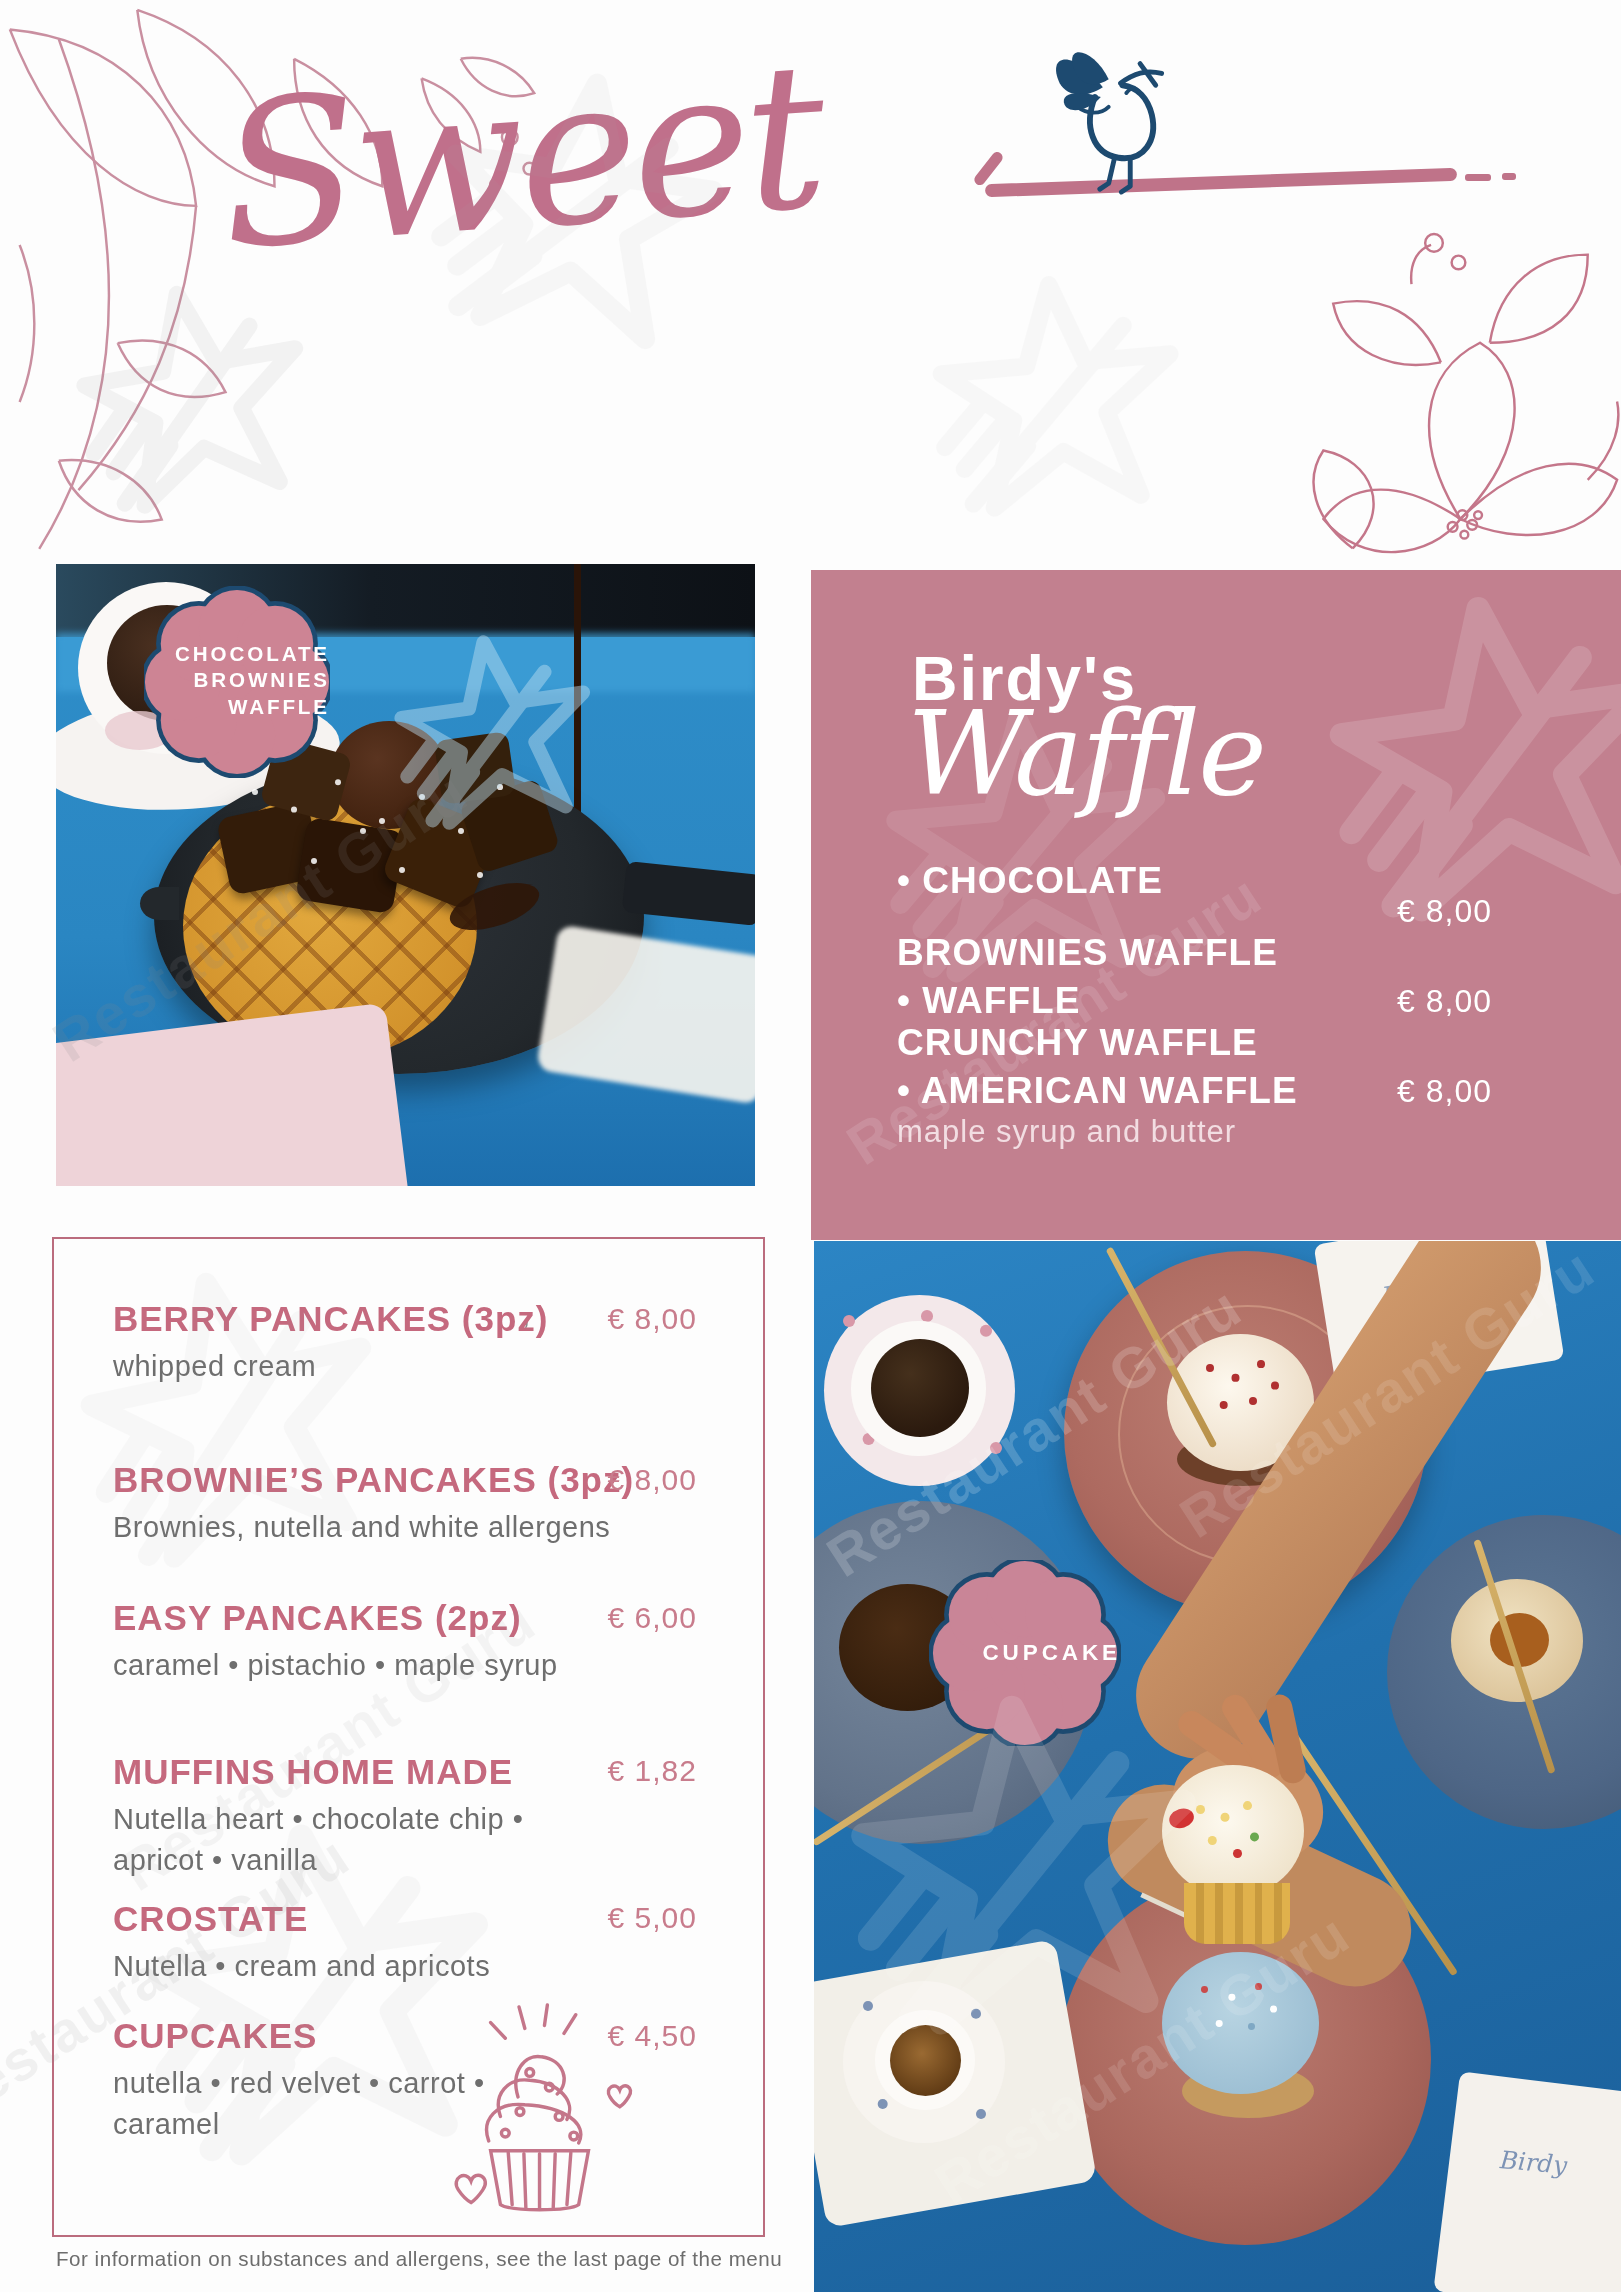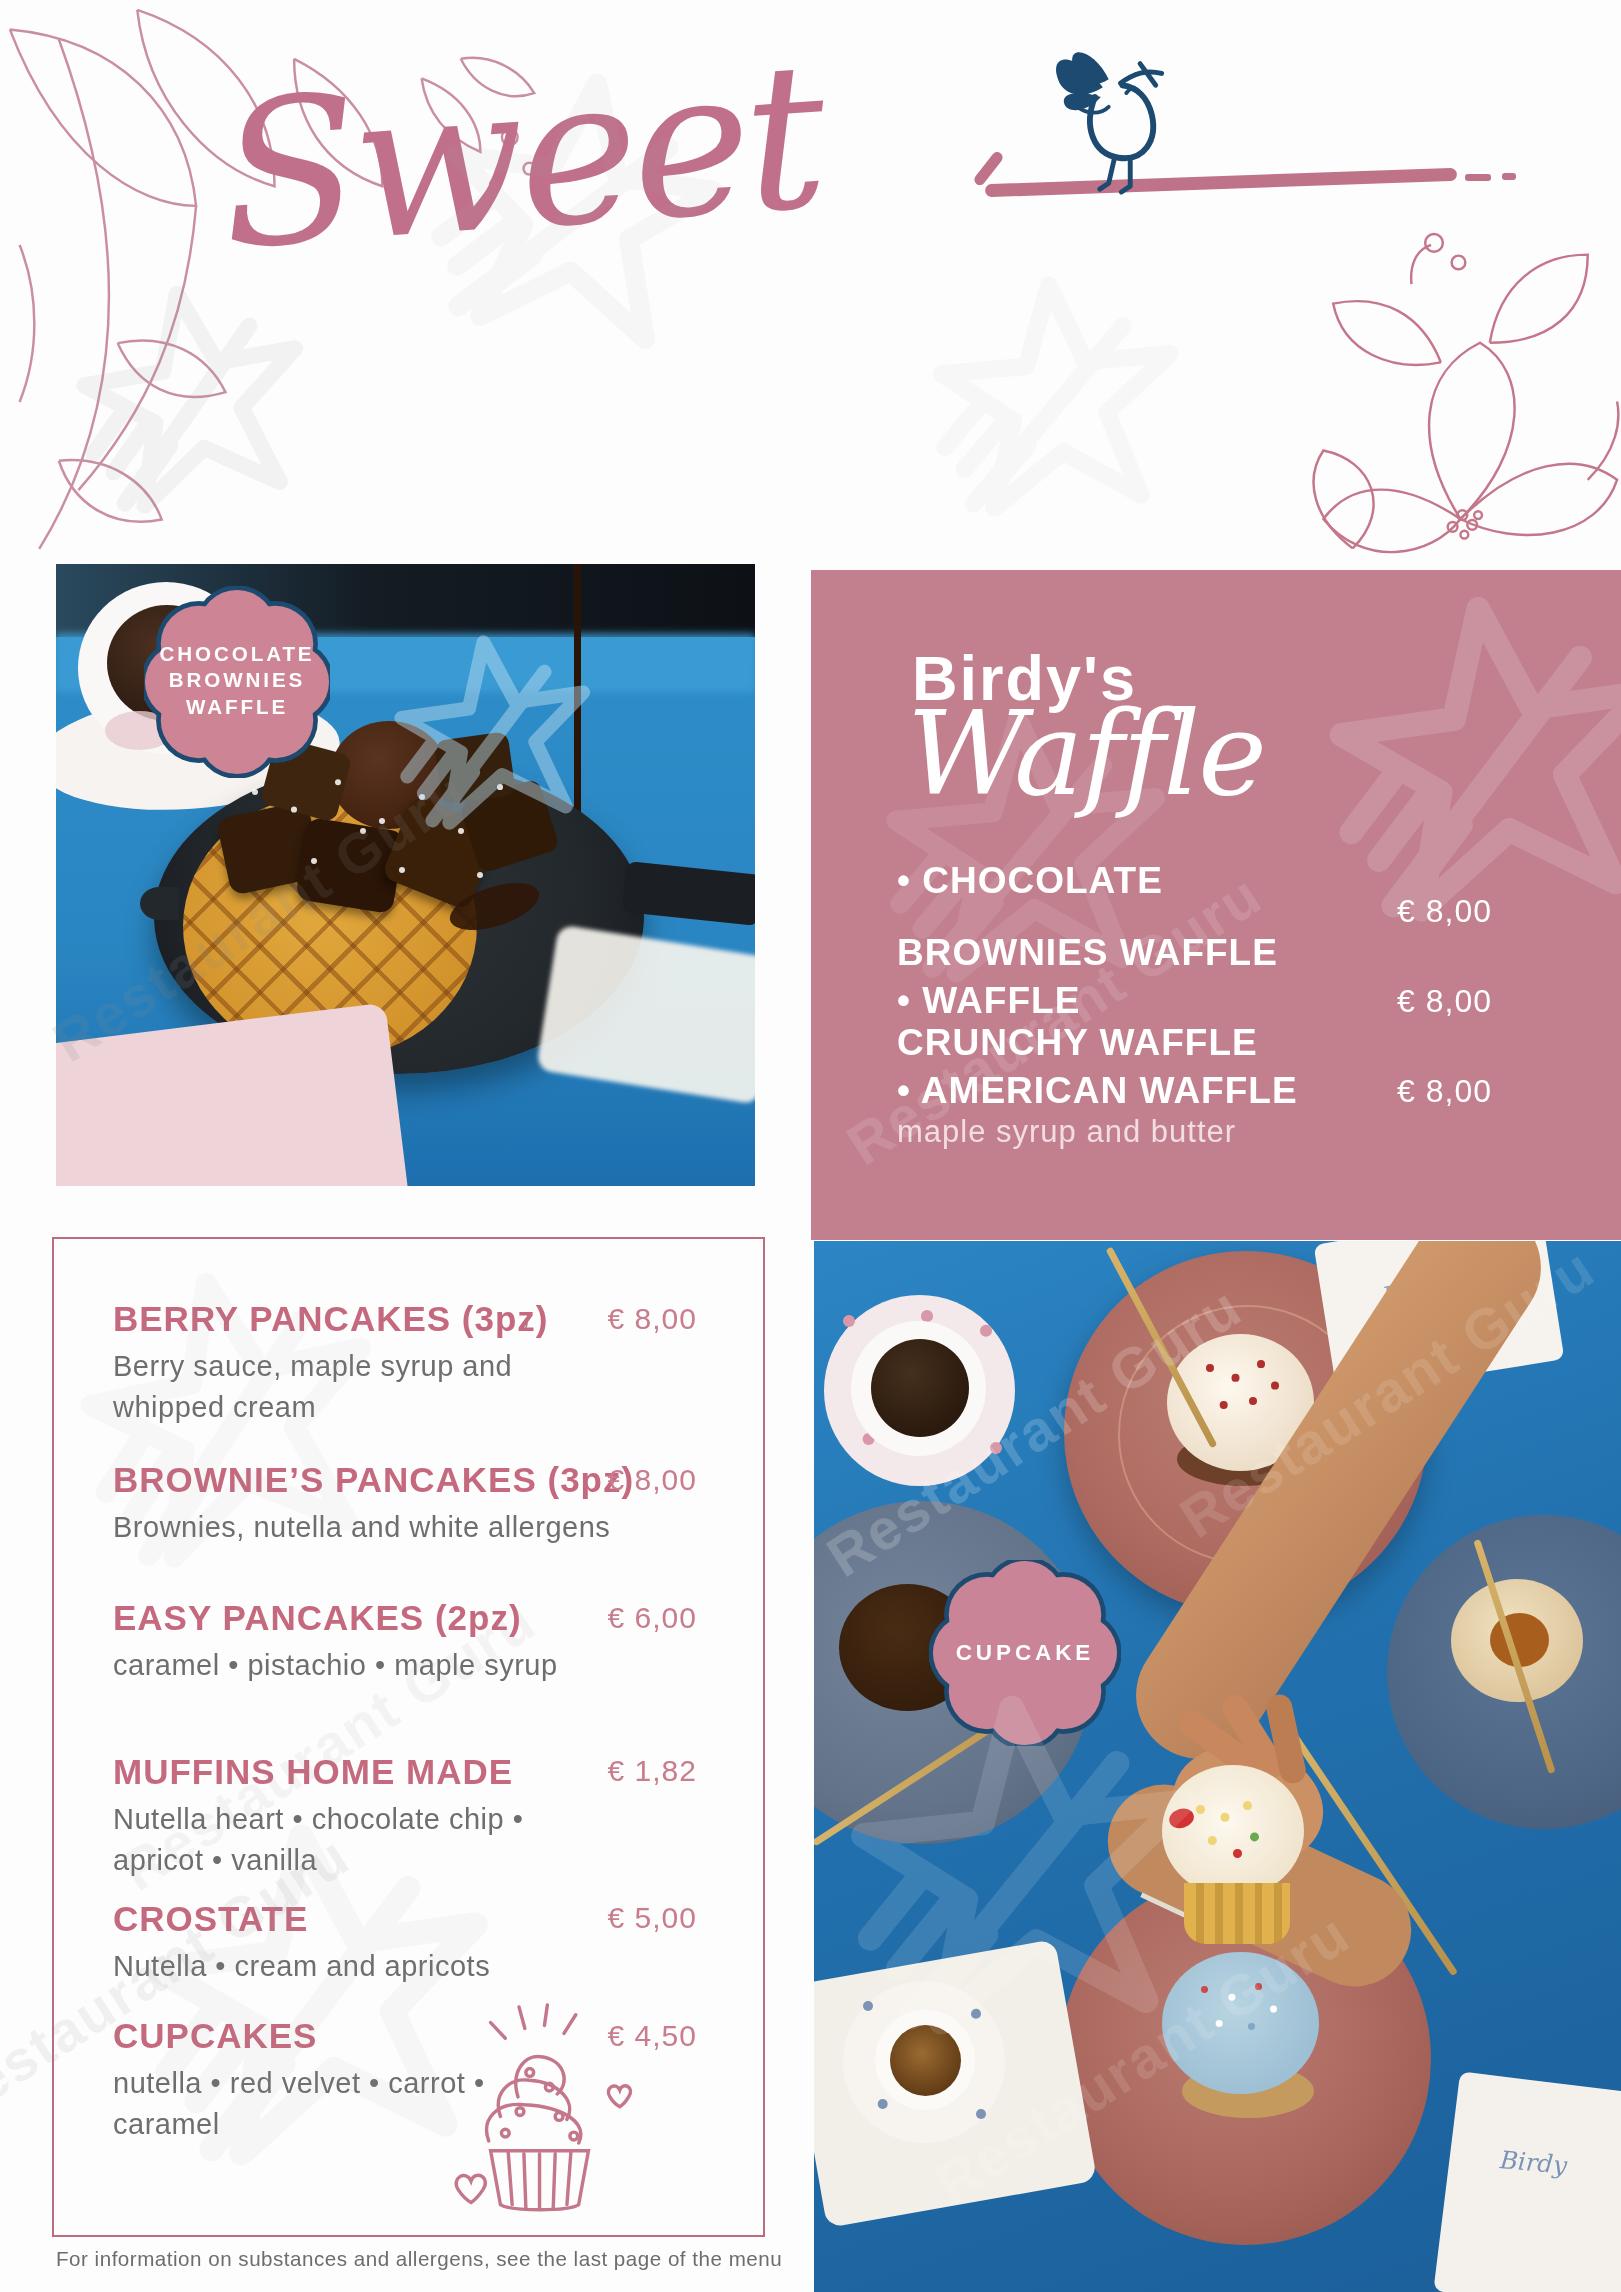--- a/index.html
+++ b/index.html
@@ -45,21 +45,21 @@
   .menu-box{left:52px;top:1237px;width:709px;height:996px;border:2.9px solid #bb6c7e;background:transparent;}
   .mb-title{position:absolute;left:113px;font-size:35px;font-weight:bold;color:#c5697e;letter-spacing:1px;}
   .mb-desc{position:absolute;left:113px;font-size:29px;color:#6e6e6e;letter-spacing:0.5px;}
   .mb-desc span{display:block;line-height:41px;}
   .mb-price{position:absolute;left:570px;width:127px;text-align:right;font-size:30px;color:#c87c8c;letter-spacing:1px;}
   .stray-mark{left:523px;top:1315px;font-size:29px;color:#8a8a8a;}
 
   .footer-note{left:56px;top:2247px;font-size:20.6px;color:#6d6d6d;letter-spacing:0.5px;}
 
   
-  .badge{text-align:center;}
+  .badge{text-align:right;}
   .badge svg{position:absolute;left:0;top:0;width:100%;height:100%;}
   .badge-text{position:absolute;left:0;right:0;color:#ffffff;font-size:20.6px;font-weight:bold;
               letter-spacing:2.9px;line-height:26.5px;}
 
   
   .plate{position:absolute;border-radius:50%;}
   .fork{position:absolute;background:linear-gradient(90deg,#d8b46b,#b8914a);border-radius:3.9px;}
   .round{border-radius:50%;}
 </style>
 </head>
@@ -309,21 +309,20 @@
       </g>
     </svg>
     <div class="badge-text" style="top:80px;letter-spacing:3.9px;font-size:22.5px;">CUPCAKE</div>
   </div>
 
   <div class="abs menu-box"></div>
   <div class="abs stray-mark">’</div>
 
   <div class="mb-title" style="top:1299px;">BERRY PANCAKES (3pz)</div>
   <div class="mb-desc" style="top:1346px;">
-    <span>Berry sauce, maple syrup and</span>
     <span>whipped cream</span>
   </div>
   <div class="mb-price" style="top:1302px;">€ 8,00</div>
 
   <div class="mb-title" style="top:1460px;">BROWNIE’S PANCAKES (3pz)</div>
   <div class="mb-desc" style="top:1507px;">
     <span>Brownies, nutella and white allergens</span>
   </div>
   <div class="mb-price" style="top:1463px;">€ 8,00</div>
 

